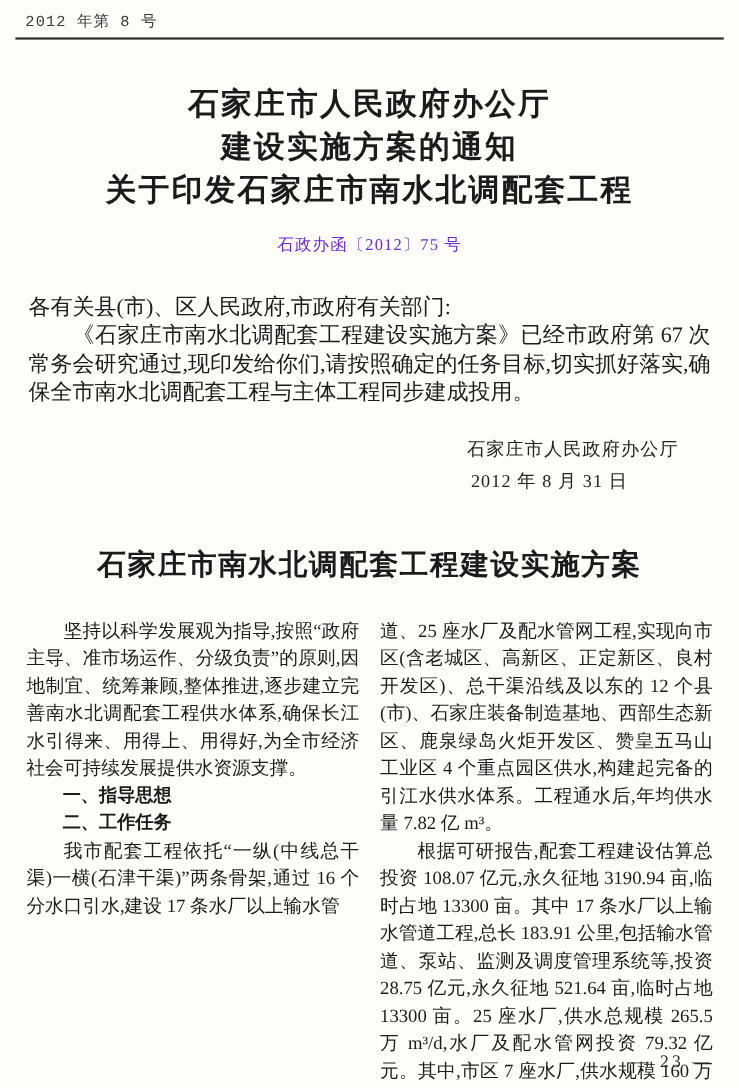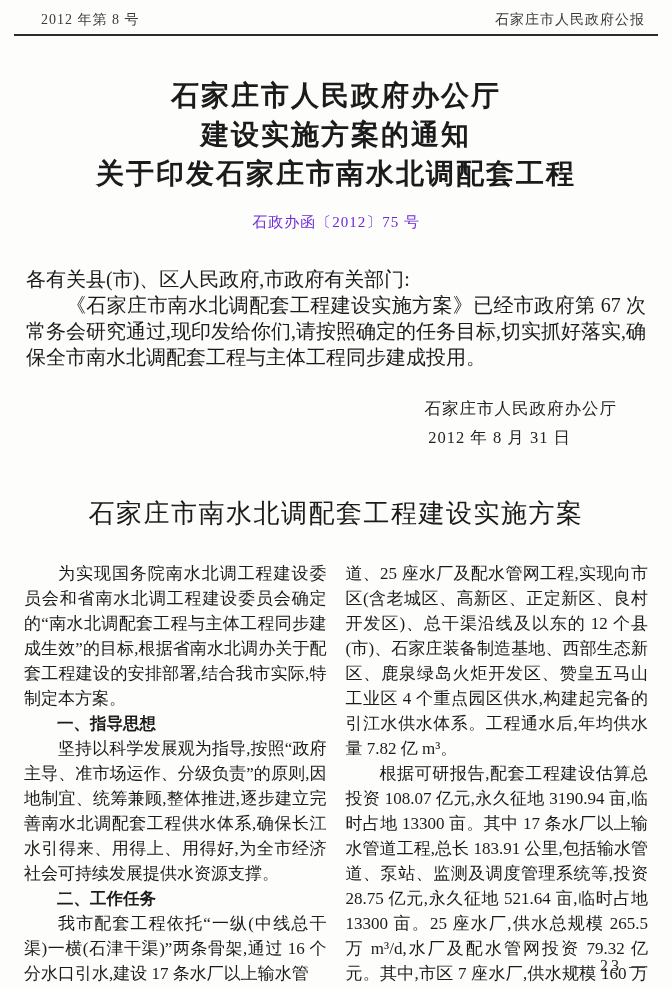--- a/index.html
+++ b/index.html
@@ -9,22 +9,22 @@
     margin:0 auto;
     background:#fdfdfc;
     color:#1b1b1b;
     font-family:"Liberation Serif","DejaVu Serif",serif;
     overflow:hidden;
     box-sizing:border-box;
   }
   
   .running-head {
     display:flex; justify-content:space-between; align-items:baseline;
-    padding:11px 27px 0 41px;
-    font-size:14px; color:#3a3a3a; letter-spacing:1px;
+    padding:11px 27px 0 23px;
+    font-size:14px; color:#3a3a3a; letter-spacing:1px;font-family:Liberation Mono, monospace;
   }
   .head-rule {
     border:0; border-top:2px solid #2c2c2c;
     margin:5px 14px 0 14px;
   }
   
   .notice-title {
     margin:40px 0 0 0;
     text-align:center;
     font-size:28px; font-weight:bold;
@@ -46,21 +46,21 @@
   .notice-body p { margin:0; }
   .p-indent { text-indent:2em; }
   
   .signature { margin-top:24px; font-size:16.5px; line-height:29px; color:#222; }
   .signer    { text-align:right; padding-right:55px; letter-spacing:1px; }
   .sign-date { text-align:right; padding-right:101px; letter-spacing:1px; }
   
   .plan-title {
     margin:44px 0 0 0;
     text-align:center;
-    font-size:26px; font-weight:normal; letter-spacing:1.5px;
+    font-size:26px; font-weight:bold; letter-spacing:1.5px;
   }
   .columns {
     display:flex; gap:19px;
     margin-top:30px;
     padding:0 24px;
     font-size:17px; line-height:25px;
     text-align:justify;
   }
   .col { flex:1 1 0; min-width:0; }
   .col p { margin:0; }
@@ -75,21 +75,20 @@
     font-size:16px; letter-spacing:3px; color:#2a2a2a;
   }
 </style>
 </head>
 <body>
 
 <div class="page">
 
   <div class="running-head">
     <span>2012 年第 8 号</span>
-    <span>石家庄市人民政府公报</span>
   </div>
   <hr class="head-rule">
 
   <h1 class="notice-title">
     <span>石家庄市人民政府办公厅</span>
     <span>建设实施方案的通知</span>
     <span>关于印发石家庄市南水北调配套工程</span>
   </h1>
 
   <div class="doc-number">石政办函〔2012〕75 号</div>
@@ -101,23 +100,22 @@
 
   <div class="signature">
     <div class="signer">石家庄市人民政府办公厅</div>
     <div class="sign-date">2012 年 8 月 31 日</div>
   </div>
 
   <h2 class="plan-title">石家庄市南水北调配套工程建设实施方案</h2>
 
   <div class="columns">
     <div class="col">
-      <p class="p-indent">为实现国务院南水北调工程建设委员会和省南水北调工程建设委员会确定的“南水北调配套工程与主体工程同步建成生效”的目标,根据省南水北调办关于配套工程建设的安排部署,结合我市实际,特制定本方案。</p>
+      <p class="p-indent">坚持以科学发展观为指导,按照“政府主导、准市场运作、分级负责”的原则,因地制宜、统筹兼顾,整体推进,逐步建立完善南水北调配套工程供水体系,确保长江水引得来、用得上、用得好,为全市经济社会可持续发展提供水资源支撑。</p>
       <p class="p-indent sec-heading">一、指导思想</p>
-      <p class="p-indent">坚持以科学发展观为指导,按照“政府主导、准市场运作、分级负责”的原则,因地制宜、统筹兼顾,整体推进,逐步建立完善南水北调配套工程供水体系,确保长江水引得来、用得上、用得好,为全市经济社会可持续发展提供水资源支撑。</p>
       <p class="p-indent sec-heading">二、工作任务</p>
       <p class="p-indent">我市配套工程依托“一纵(中线总干渠)一横(石津干渠)”两条骨架,通过 16 个分水口引水,建设 17 条水厂以上输水管</p>
     </div>
     <div class="col">
       <p>道、25 座水厂及配水管网工程,实现向市区(含老城区、高新区、正定新区、良村开发区)、总干渠沿线及以东的 12 个县(市)、石家庄装备制造基地、西部生态新区、鹿泉绿岛火炬开发区、赞皇五马山工业区 4 个重点园区供水,构建起完备的引江水供水体系。工程通水后,年均供水量 7.82 亿 m³。</p>
       <p class="p-indent">根据可研报告,配套工程建设估算总投资 108.07 亿元,永久征地 3190.94 亩,临时占地 13300 亩。其中 17 条水厂以上输水管道工程,总长 183.91 公里,包括输水管道、泵站、监测及调度管理系统等,投资 28.75 亿元,永久征地 521.64 亩,临时占地 13300 亩。25 座水厂,供水总规模 265.5 万 m³/d,水厂及配水管网投资 79.32 亿元。其中,市区 7 座水厂,供水规模 160 万 m³/d,永久征地 1322 亩,投资</p>
     </div>
   </div>
 
   <div class="page-footer">— 23 —</div>

